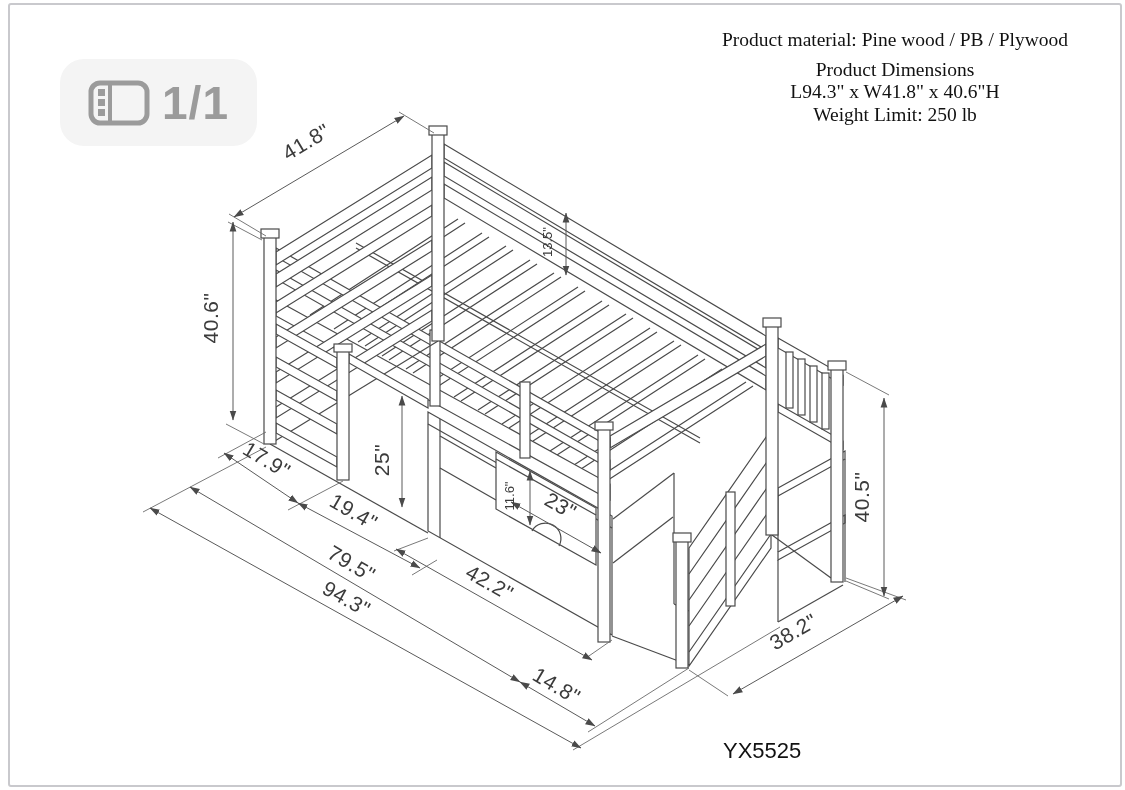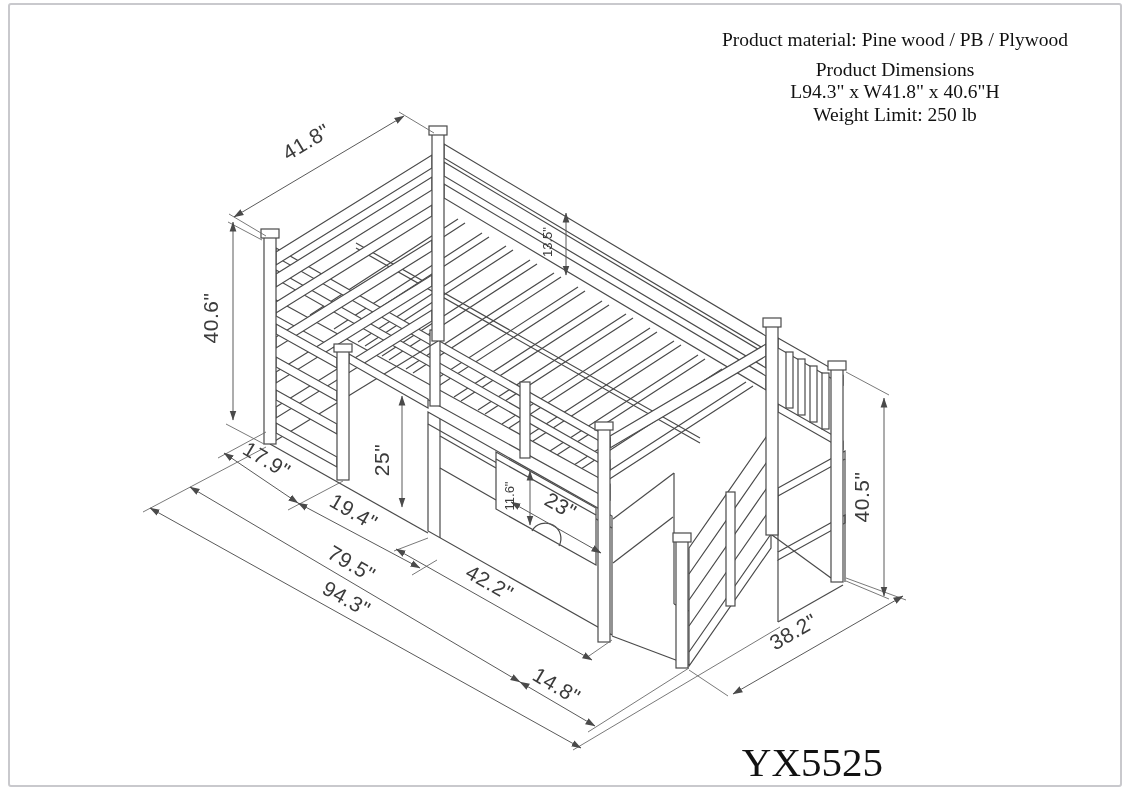--- a/index.html
+++ b/index.html
@@ -6,38 +6,48 @@
   .stage{position:relative;width:1125px;height:790px;background:#fff;overflow:hidden;
          font-family:"Liberation Sans",sans-serif;}
   .frame-border{position:absolute;left:8px;top:3px;right:3px;bottom:3px;
          border:2px solid #c9c9cd;border-radius:3px;pointer-events:none;}
   .pill{position:absolute;left:60px;top:59px;width:197px;height:87px;background:#f4f4f4;
         border-radius:24px;display:flex;align-items:center;justify-content:center;gap:12px;}
   .pill-text{font-size:46px;font-weight:bold;color:#9b9b9b;letter-spacing:1px;}
   .info{position:absolute;left:655px;top:29px;width:480px;text-align:center;
         font-family:"Liberation Serif",serif;color:#111;font-size:19.5px;line-height:22.5px;}
   .info .mat{margin-bottom:7px;}
-  .model{position:absolute;left:723px;top:738px;width:160px;text-align:right;
-        font-family:Liberation Serif, serif;font-size:41px;color:#111;}
+  .model{position:absolute;left:723px;top:738px;width:160px;text-align:left;
+        font-family:Liberation Sans, sans-serif;font-size:22px;color:#111;}
   svg.diagram{position:absolute;left:0;top:0;}
   .s  {stroke:#4a4a4a;stroke-width:1.2;fill:none;}
   .sf {stroke:#4a4a4a;stroke-width:1.2;fill:#ffffff;}
   .dim{stroke:#5a5a5a;stroke-width:1;fill:none;}
   .ext{stroke:#6a6a6a;stroke-width:0.9;fill:none;}
   .dimtext{font-family:"Liberation Sans",sans-serif;fill:#3b3b3b;font-size:21px;
         letter-spacing:0.5px;text-anchor:middle;}
   .dimtext.small{font-size:13px;letter-spacing:0;}
 </style>
 </head>
 <body>
 
 <div class="stage">
 
   <div class="frame-border"></div>
 
+  <div class="pill">
+    <svg width="62" height="46" viewBox="0 0 62 46">
+      <rect x="3" y="3" width="56" height="40" rx="9" fill="none" stroke="#9b9b9b" stroke-width="5"></rect>
+      <line x1="22" y1="4" x2="22" y2="42" stroke="#9b9b9b" stroke-width="4"></line>
+      <rect x="10" y="9" width="7" height="7" fill="#9b9b9b"></rect>
+      <rect x="10" y="19" width="7" height="7" fill="#9b9b9b"></rect>
+      <rect x="10" y="29" width="7" height="7" fill="#9b9b9b"></rect>
+    </svg>
+    <span class="pill-text">1/1</span>
+  </div>
 
   <div class="info">
     <div class="mat">Product material: Pine wood / PB / Plywood</div>
     <div>Product Dimensions</div>
     <div>L94.3" x W41.8" x 40.6"H</div>
     <div>Weight Limit: 250 lb</div>
   </div>
 
   <svg class="diagram" width="1125" height="790" viewBox="0 0 1125 790">
     <defs>

